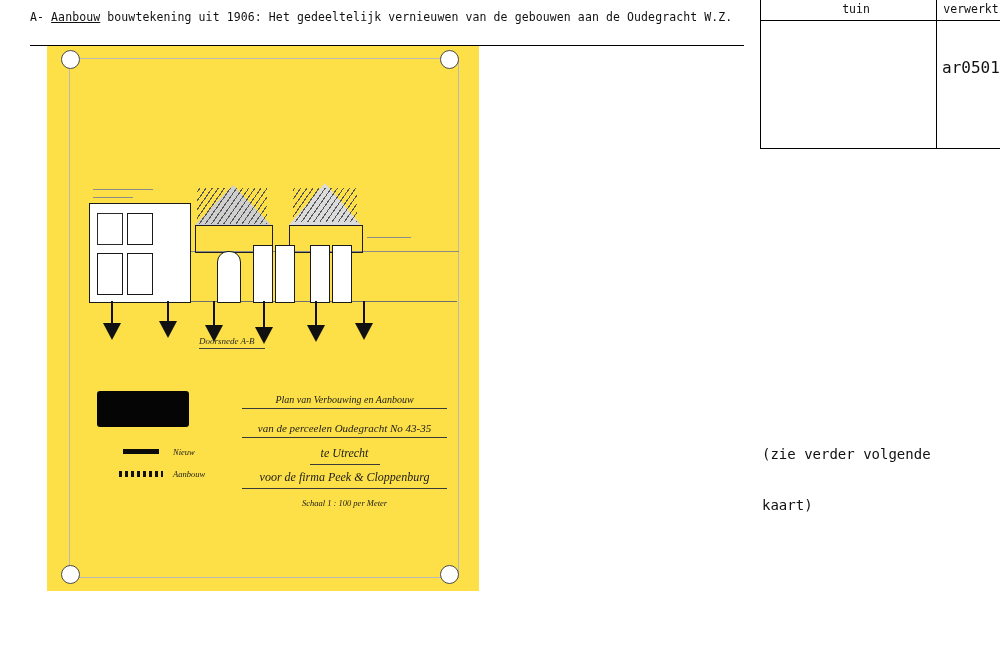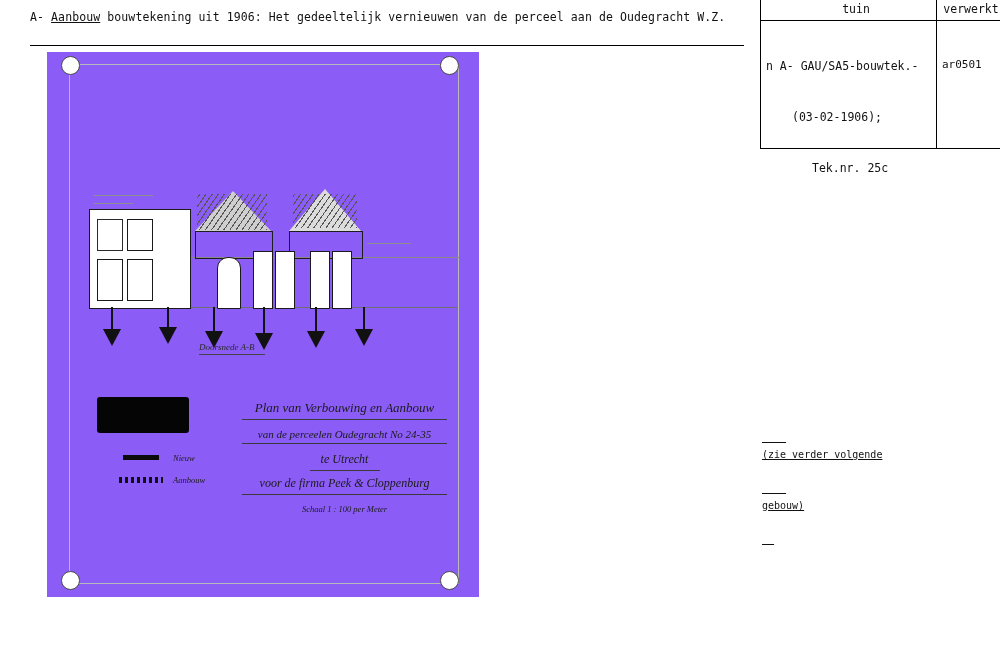--- a/index.html
+++ b/index.html
@@ -82,43 +82,42 @@
     left: 6px;
     width: 172px;
     font-size: 11.5px;
     line-height: 17px;
     white-space: pre;
   }
   .ref-code {
     position: absolute;
     top: 59px;
     left: 182px;
-    font-size: 11px;
+    font-size: 16px;
     white-space: pre;
   }
 
   
   .see-note {
     position: absolute;
     left: 762px;
     top: 412px;
-    font-size: 10px;
+    font-size: 14px;
     line-height: 17px;
     white-space: pre;
-    text-decoration: underline;
   }
 
   
   .scan {
     position: absolute;
     left: 47px;
-    top: 52px;
+    top: 46px;
     width: 432px;
     height: 545px;
-    background: #8b5cf6;
+    background: #fde047;
   }
   .scan .sheet-border {
     position: absolute;
     left: 22px;
     top: 12px;
     width: 388px;
     height: 518px;
     border: 1px solid #b9b9b9;
   }
   .scan .corner {
@@ -288,61 +287,56 @@
     display: block;
     position: relative;
     margin-bottom: 12px;
   }
   .hand .ln .u {
     display: block;
     height: 1px;
     background: #3a3a3a;
     margin-top: 3px;
   }
-  .hand-1 { top: 348px; font-size: 13px; }
+  .hand-1 { top: 348px; font-size: 10px; }
   .hand-2 { top: 376px; font-size: 11px; }
   .hand-3 { top: 400px; font-size: 12px; }
   .hand-4 { top: 424px; font-size: 12px; }
   .hand-5 { top: 452px; font-size: 8.5px; }
 
   .tick {
     position: absolute;
     background: #8d8d8d;
   }
 </style>
 </head>
 <body>
 
 <div class="page">
 
   <div class="desc-block">
-    <div class="desc-line"><span>A-</span> <span class="ul">Aanbouw</span><span> bouwtekening uit 1906: Het gedeeltelijk vernieuwen van de perceel aan de Oudegracht W.Z.</span></div>
+    <div class="desc-line"><span>A-</span> <span class="ul">Aanbouw</span><span> bouwtekening uit 1906: Het gedeeltelijk vernieuwen van de gebouwen aan de Oudegracht W.Z.</span></div>
   </div>
   <div class="desc-rule"></div>
 
   <div class="ref-table">
     <div class="vline" style="left:0px;height:150px;"></div>
     <div class="vline" style="left:176px;height:150px;"></div>
     <div class="hline" style="top:21px;width:240px;"></div>
     <div class="hline" style="top:149px;width:240px;"></div>
 
     <div class="ref-head bron">tuin</div>
     <div class="ref-head verwerkt">verwerkt</div>
 
-    <div class="ref-body">
-      <div><span>n A-</span> <span>GAU/SA5-bouwtek.-</span></div>
-      <div style="padding-left:26px;"><span>(03-02-1906);</span></div>
-      <div style="padding-left:46px;"><span>Tek.nr. 25c</span></div>
-    </div>
     <div class="ref-code">ar0501</div>
   </div>
 
   <div class="see-note">
     <div>(zie verder volgende</div>
-    <div>gebouw)</div>
+    <div>kaart)</div>
   </div>
 
   <div class="scan">
     <div class="sheet-border"></div>
     <div class="corner tl"></div>
     <div class="corner tr"></div>
     <div class="corner bl"></div>
     <div class="corner br"></div>
 
     <div class="drawing">
@@ -397,21 +391,21 @@
       <div class="sw-bar"></div>
       <div class="sw-dash"></div>
       <div class="lg-lbl l1">Nieuw</div>
       <div class="lg-lbl l2">Aanbouw</div>
     </div>
 
     <div class="hand hand-1">
       <span class="ln"><span>Plan van Verbouwing en Aanbouw</span><span class="u"></span></span>
     </div>
     <div class="hand hand-2">
-      <span class="ln"><span>van de perceelen Oudegracht No 24-35</span><span class="u"></span></span>
+      <span class="ln"><span>van de perceelen Oudegracht No 43-35</span><span class="u"></span></span>
     </div>
     <div class="hand hand-3">
       <span class="ln" style="width:70px;margin:0 auto;"><span>te Utrecht</span><span class="u"></span></span>
     </div>
     <div class="hand hand-4">
       <span class="ln"><span>voor de firma Peek &amp; Cloppenburg</span><span class="u"></span></span>
     </div>
     <div class="hand hand-5">
       <span>Schaal 1 : 100 per Meter</span>
     </div>

